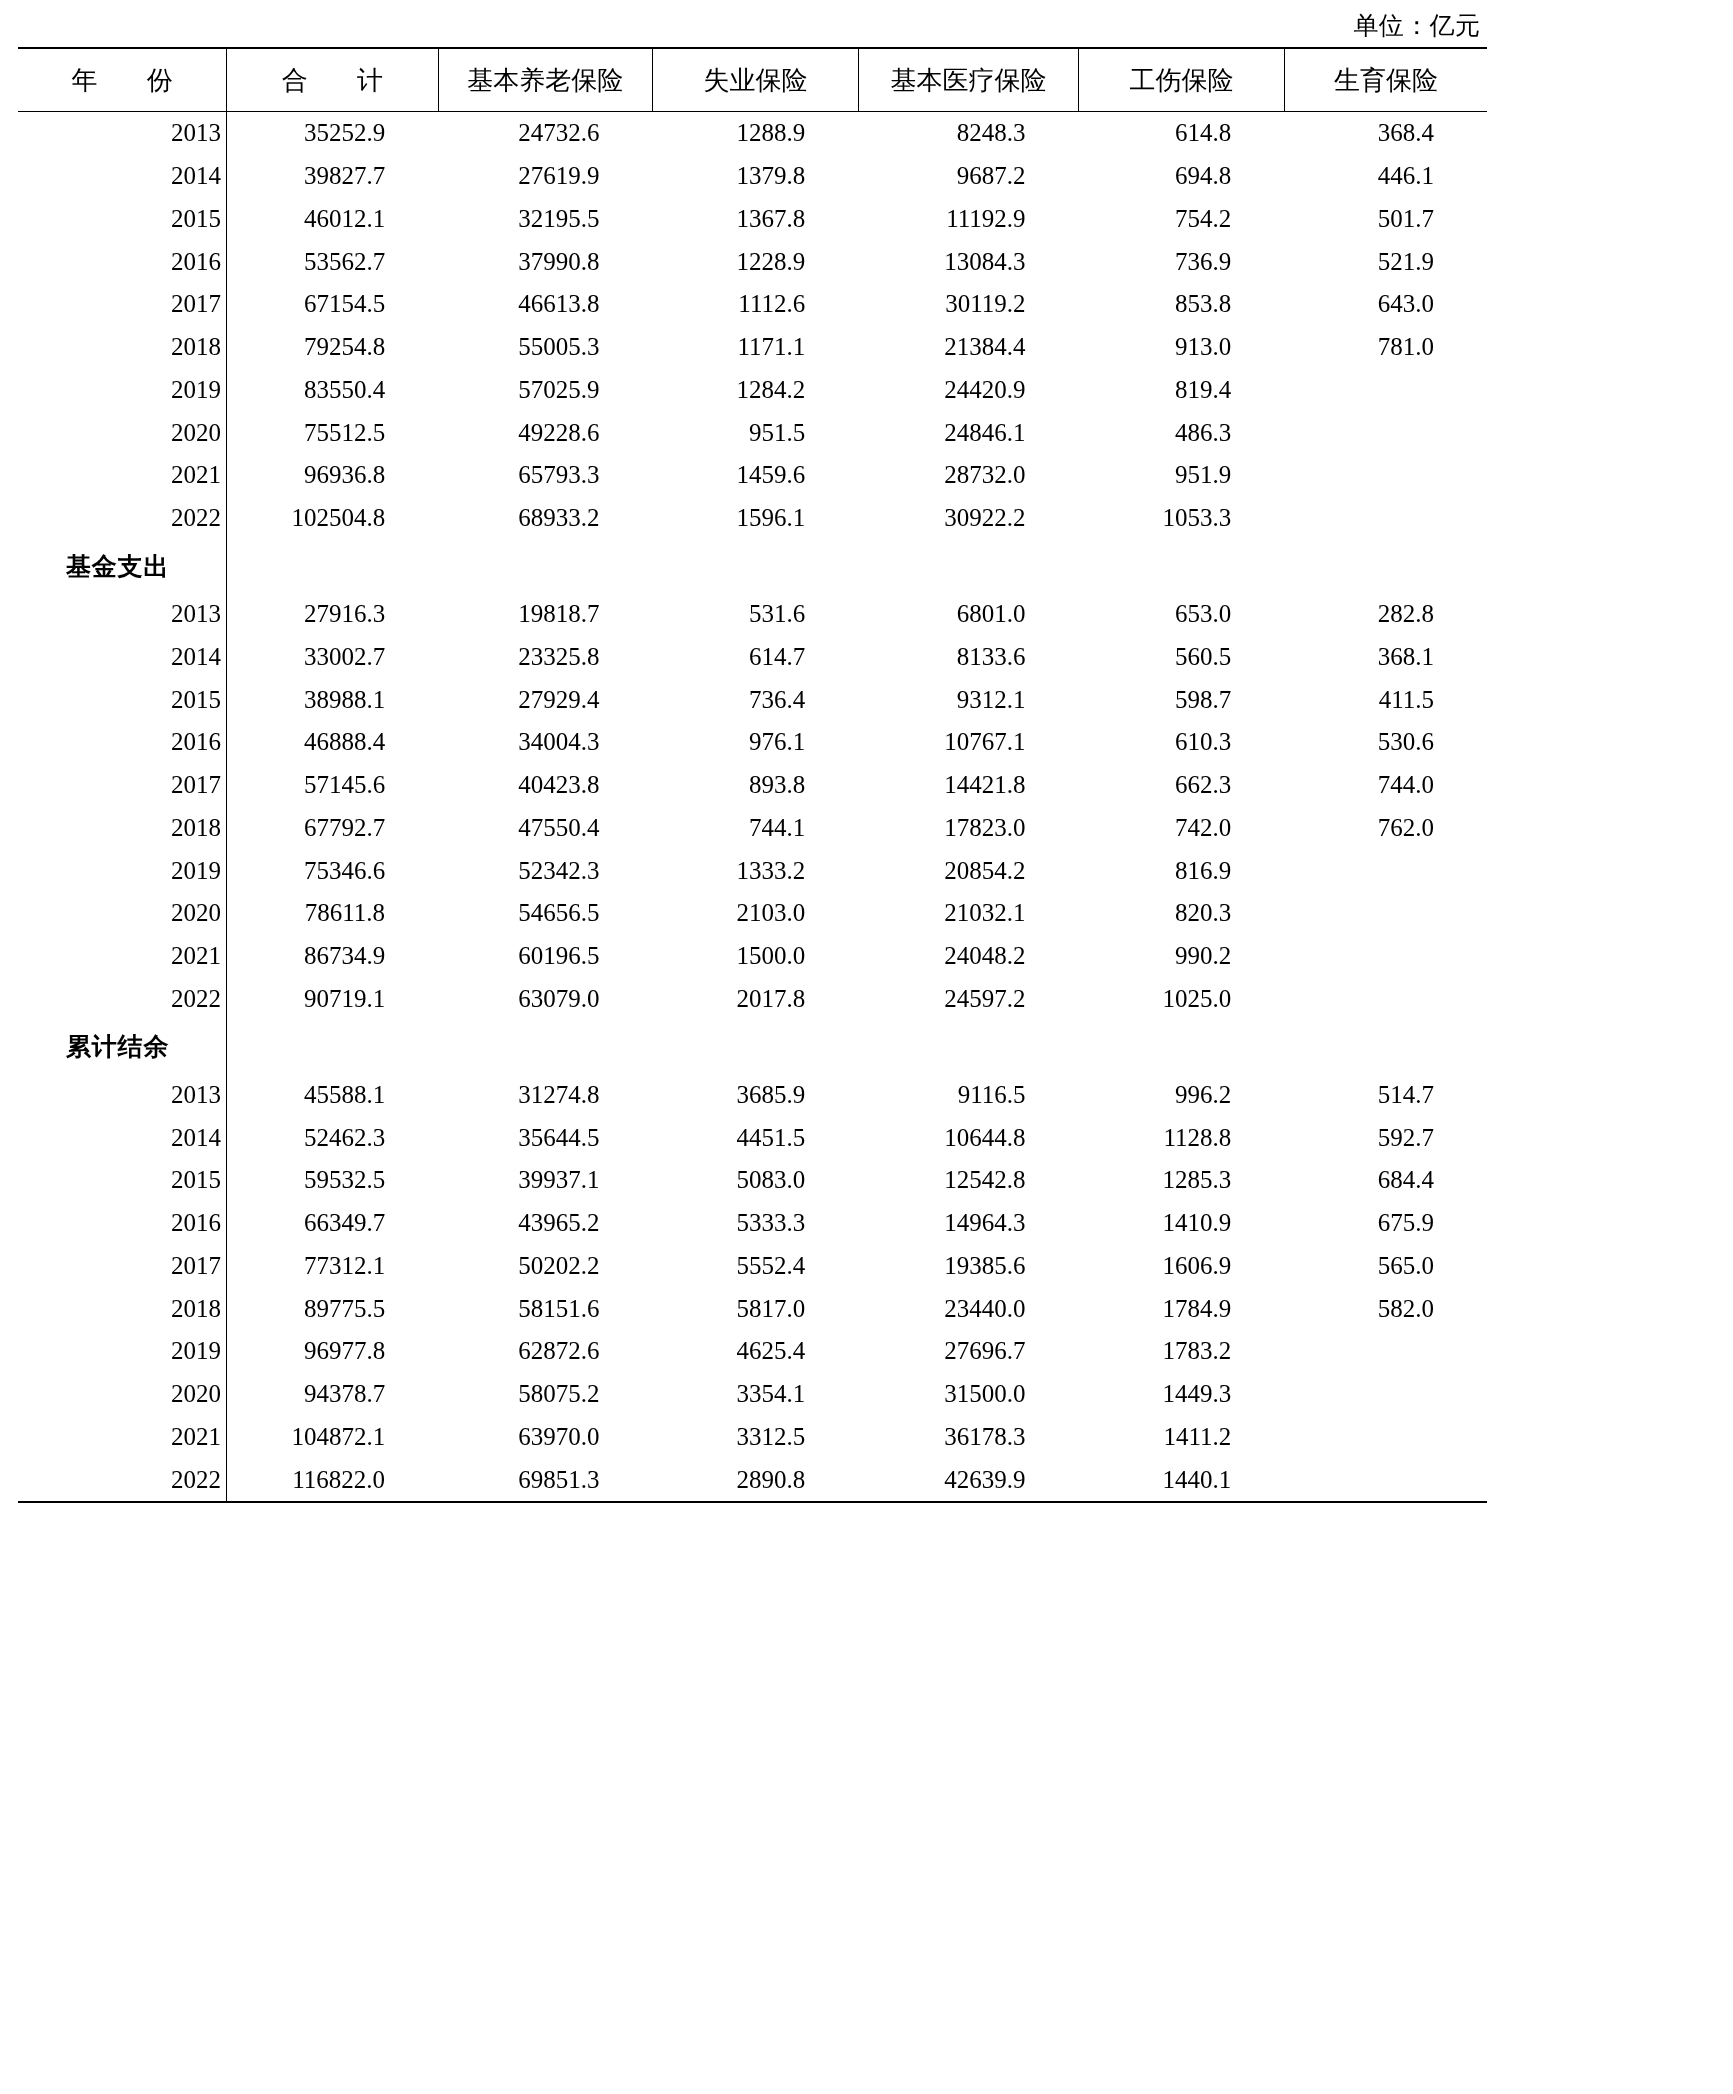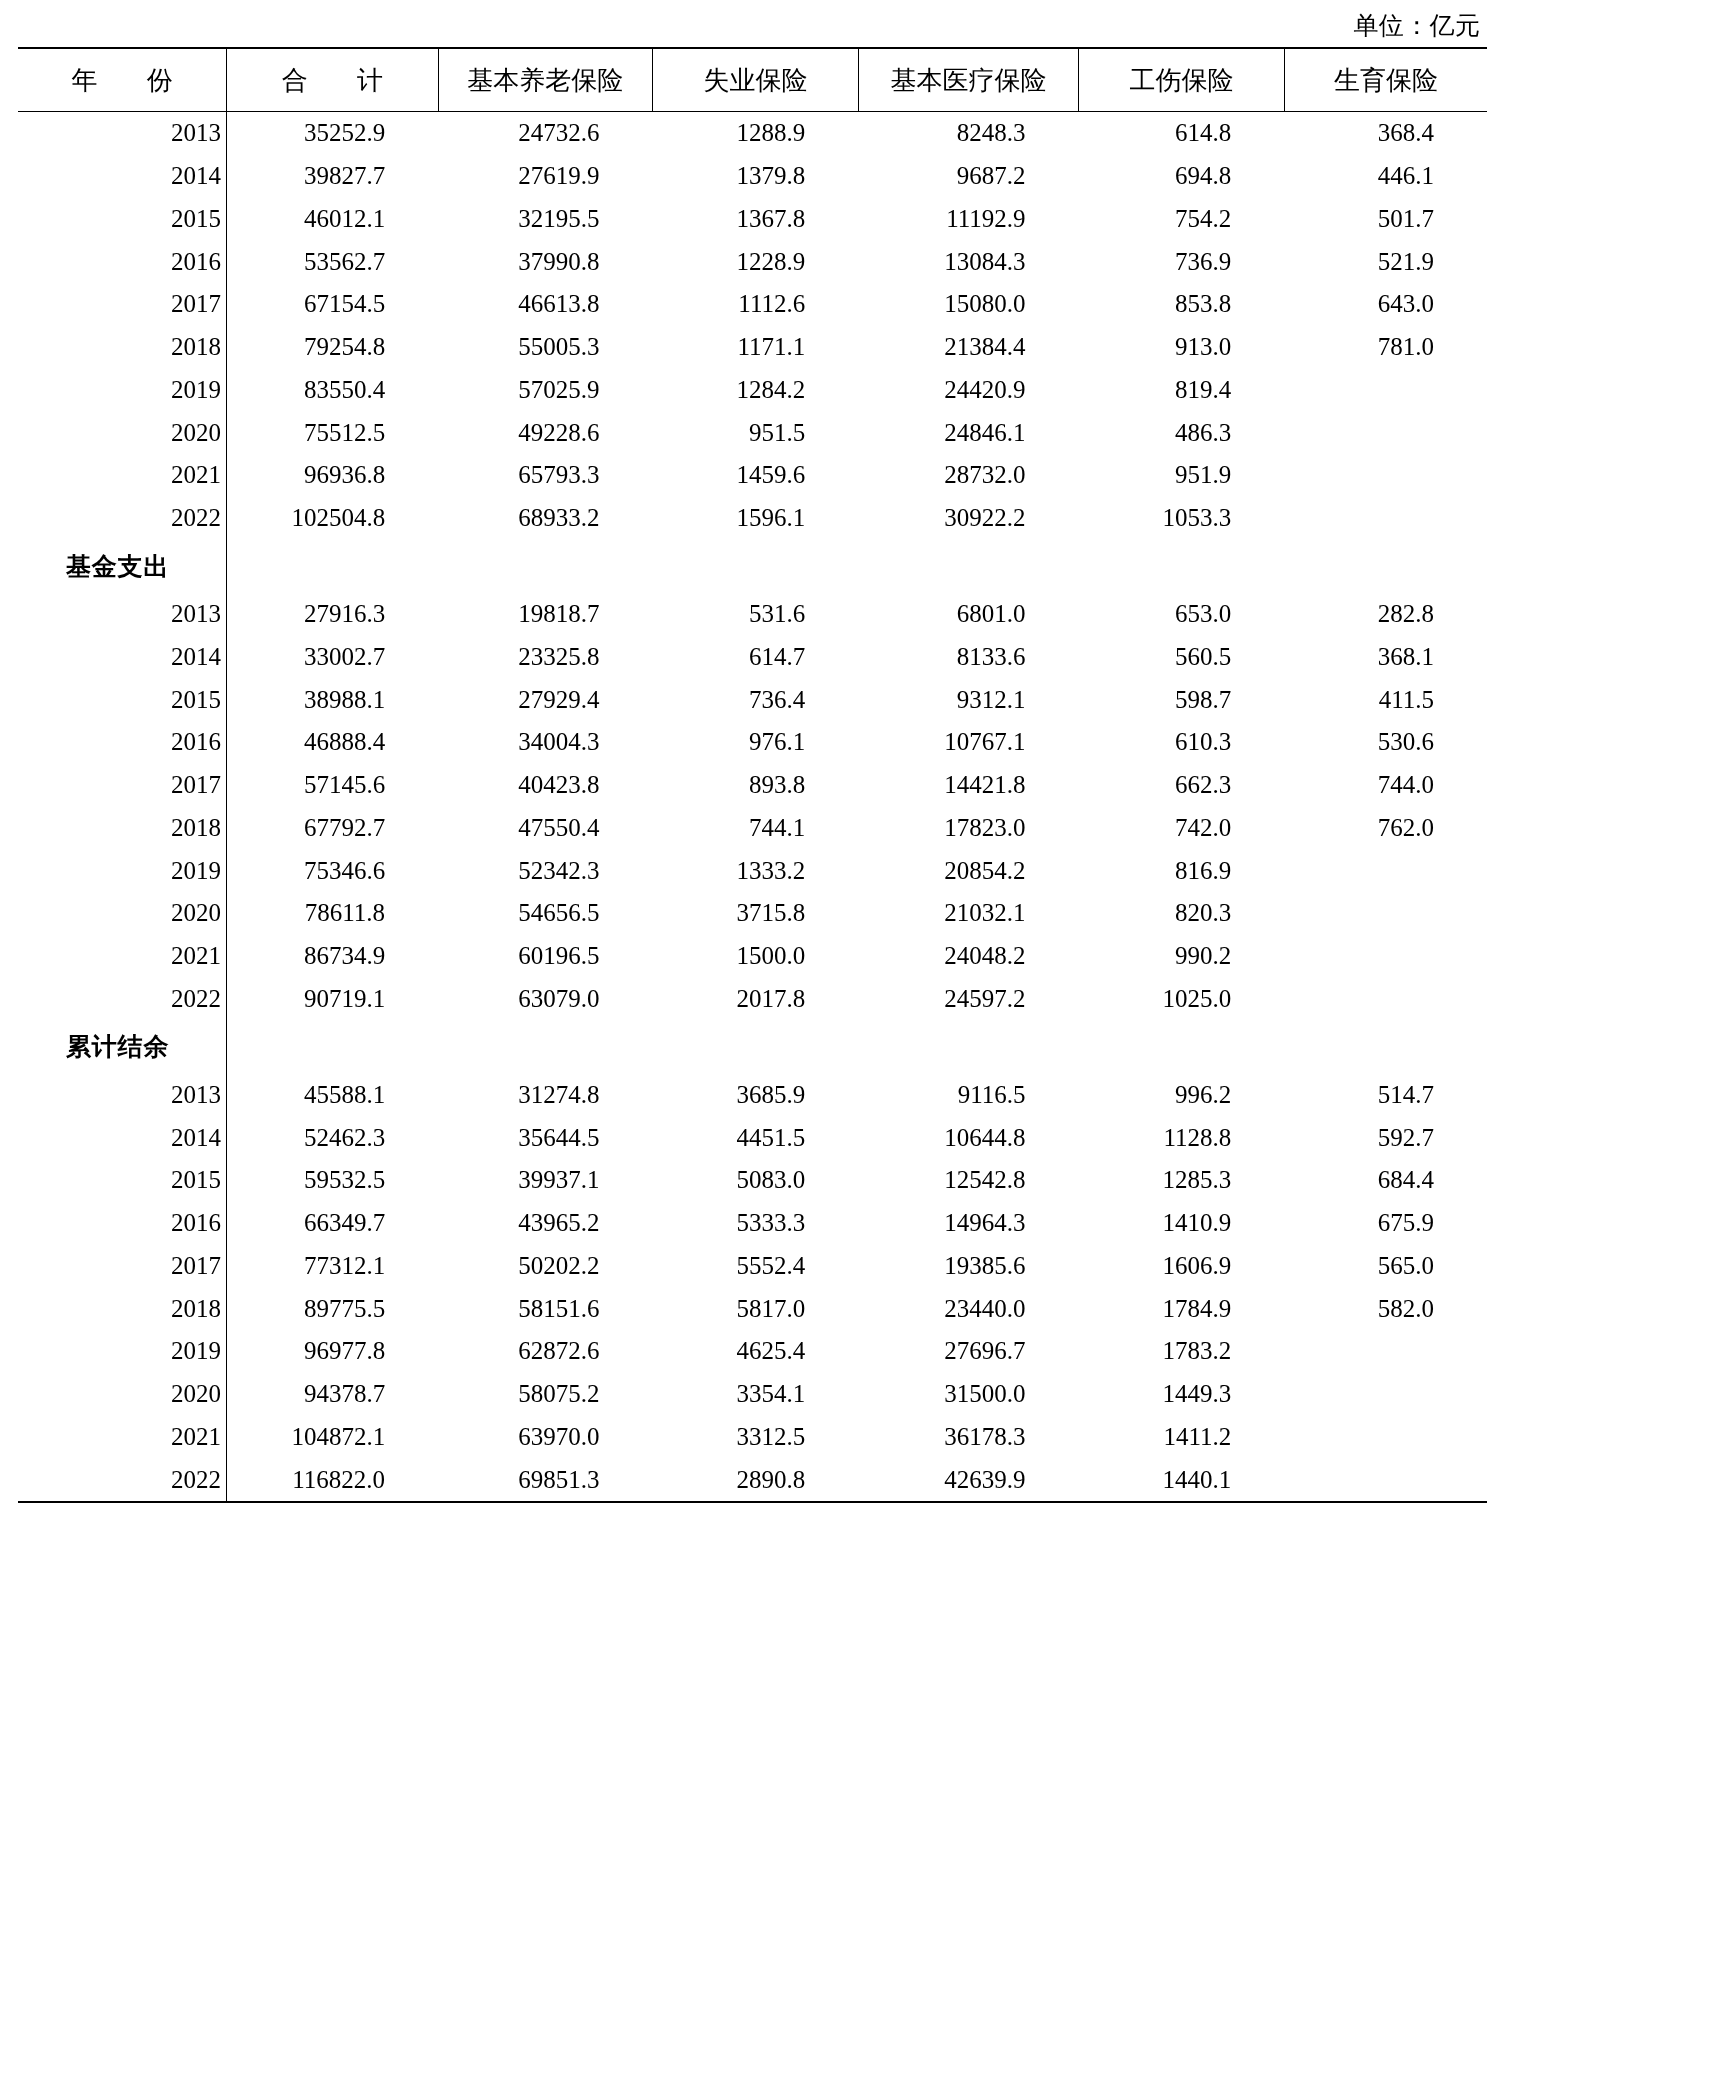--- a/index.html
+++ b/index.html
@@ -152,21 +152,21 @@
             <td class="num">1228.9</td>
             <td class="num">13084.3</td>
             <td class="num">736.9</td>
             <td class="num">521.9</td>
           </tr>
           <tr>
             <td class="year">2017</td>
             <td class="num">67154.5</td>
             <td class="num">46613.8</td>
             <td class="num">1112.6</td>
-            <td class="num">15080.0</td>
+            <td class="num">30119.2</td>
             <td class="num">853.8</td>
             <td class="num">643.0</td>
           </tr>
           <tr>
             <td class="year">2018</td>
             <td class="num">79254.8</td>
             <td class="num">55005.3</td>
             <td class="num">1171.1</td>
             <td class="num">21384.4</td>
             <td class="num">913.0</td>
@@ -277,21 +277,21 @@
             <td class="num">52342.3</td>
             <td class="num">1333.2</td>
             <td class="num">20854.2</td>
             <td class="num">816.9</td>
             <td class="num">&nbsp;</td>
           </tr>
           <tr>
             <td class="year">2020</td>
             <td class="num">78611.8</td>
             <td class="num">54656.5</td>
-            <td class="num">3715.8</td>
+            <td class="num">2103.0</td>
             <td class="num">21032.1</td>
             <td class="num">820.3</td>
             <td class="num">&nbsp;</td>
           </tr>
           <tr>
             <td class="year">2021</td>
             <td class="num">86734.9</td>
             <td class="num">60196.5</td>
             <td class="num">1500.0</td>
             <td class="num">24048.2</td>

